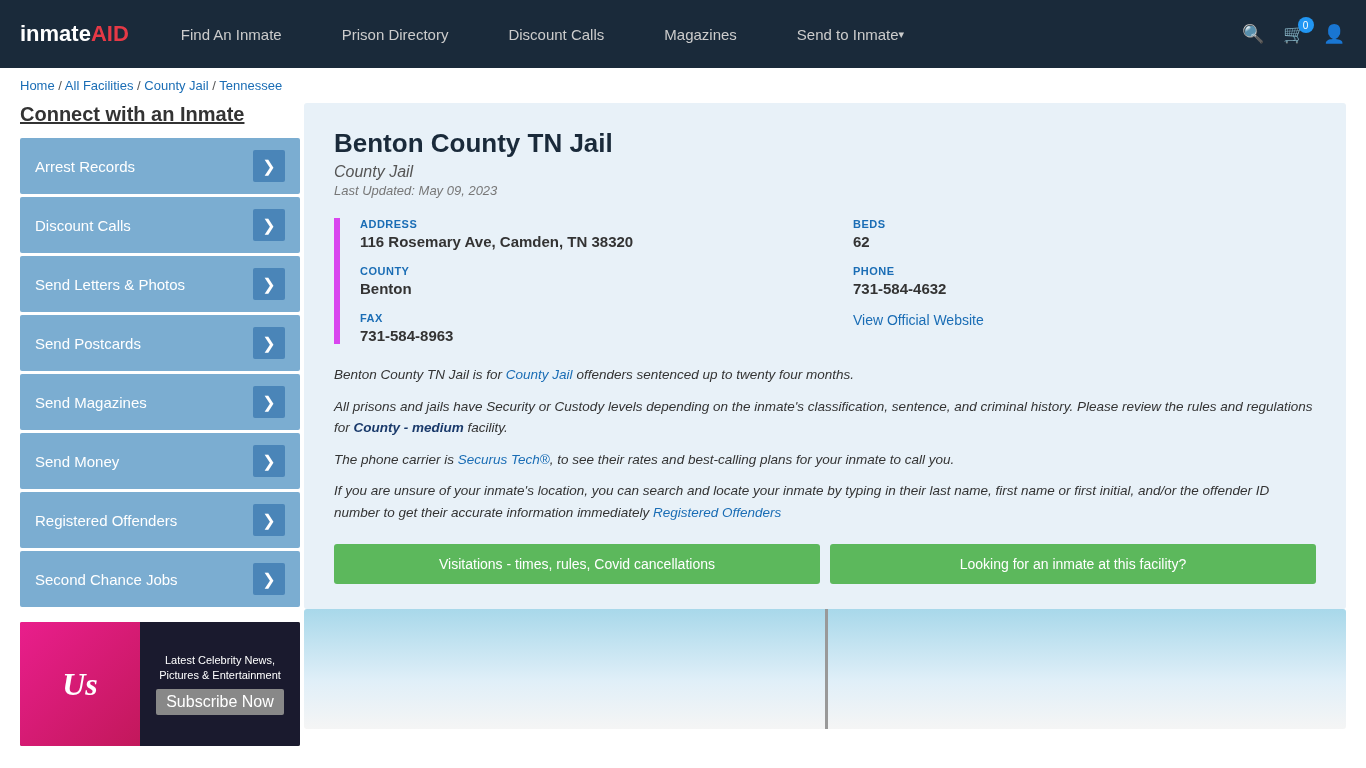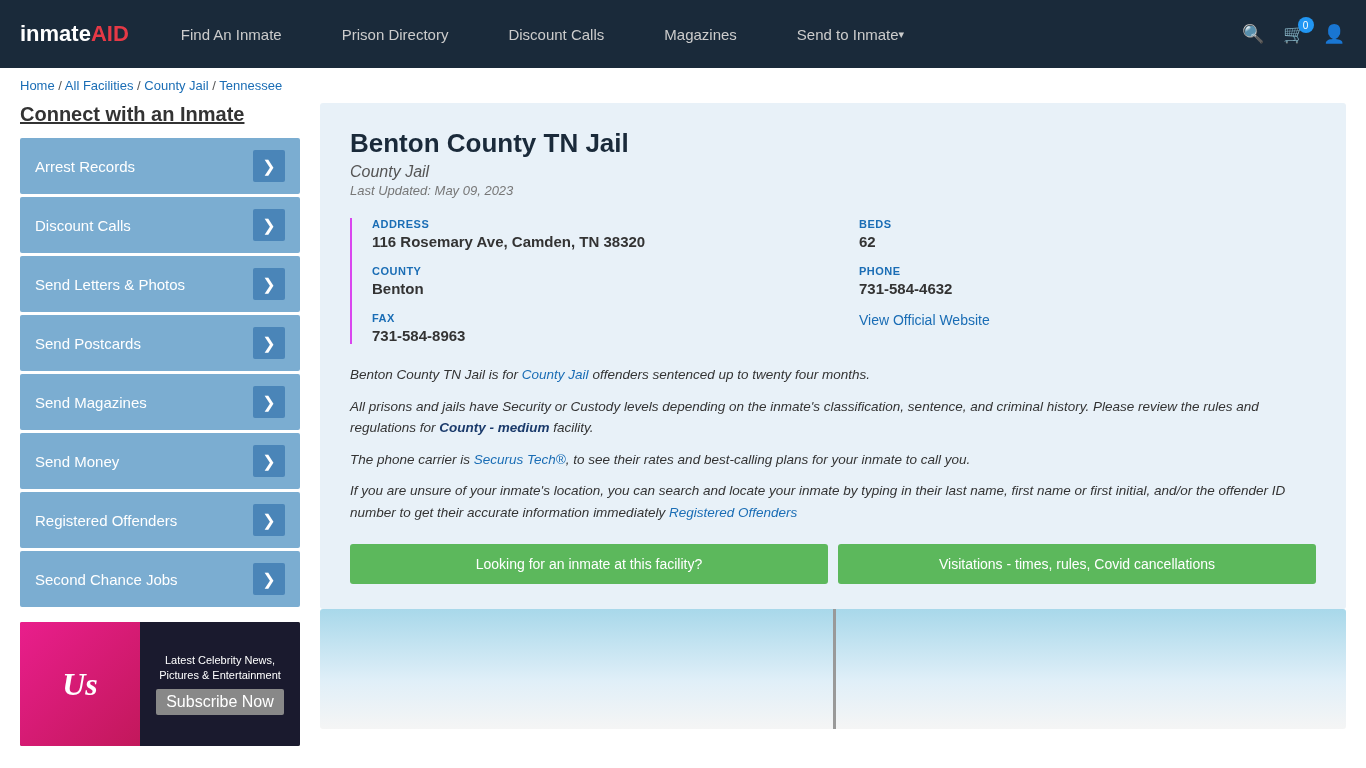--- a/index.html
+++ b/index.html
@@ -77,21 +77,21 @@
     .breadcrumb a {
       color: #1a6db5;
       text-decoration: none;
     }
     .breadcrumb span { color: #555; }
 
     
     .main-layout {
       display: flex;
       padding: 0 20px;
-      gap: 20px;
+      gap: 4px;
       max-width: 1366px;
     }
 
     
     .sidebar {
       width: 280px;
       flex-shrink: 0;
     }
     .sidebar-title {
       font-size: 20px;
@@ -211,21 +211,21 @@
       margin-bottom: 2px;
     }
     .facility-updated {
       font-size: 13px;
       color: #777;
       font-style: italic;
       margin-bottom: 20px;
     }
 
     .facility-details {
-      border-left: 2px solid #d946ef;
+      border-left: 6px solid #d946ef;
       padding-left: 20px;
       display: grid;
       grid-template-columns: 1fr 1fr;
       gap: 15px 30px;
       margin-bottom: 20px;
     }
     .detail-label {
       font-size: 11px;
       font-weight: bold;
       color: #1a6db5;
@@ -428,22 +428,22 @@
         All prisons and jails have Security or Custody levels depending on the inmate's classification, sentence, and criminal history. Please review the rules and regulations for <a href="#" class="county-medium">County - medium</a> facility.
       </p>
       <p class="facility-description">
         The phone carrier is <a href="#">Securus Tech®</a>, to see their rates and best-calling plans for your inmate to call you.
       </p>
       <p class="facility-description">
         If you are unsure of your inmate's location, you can search and locate your inmate by typing in their last name, first name or first initial, and/or the offender ID number to get their accurate information immediately <a href="#">Registered Offenders</a>
       </p>
 
       <div class="action-buttons">
+        <button class="btn-green">Visitations - times, rules, Covid cancellations</button>
         <button class="btn-green">Looking for an inmate at this facility?</button>
-        <button class="btn-green">Visitations - times, rules, Covid cancellations</button>
       </div>
     </div>
 
     <div class="flag-image">
       <div class="flag-img-sky"></div>
       <div class="flag-pole"></div>
     </div>
   </main>
 
 </div>

